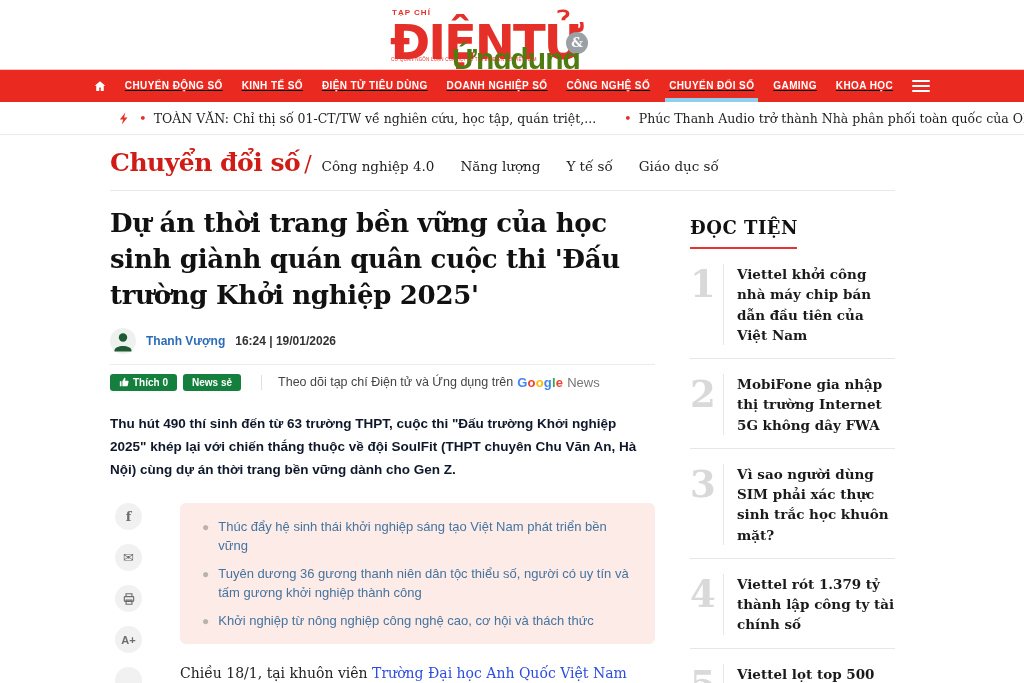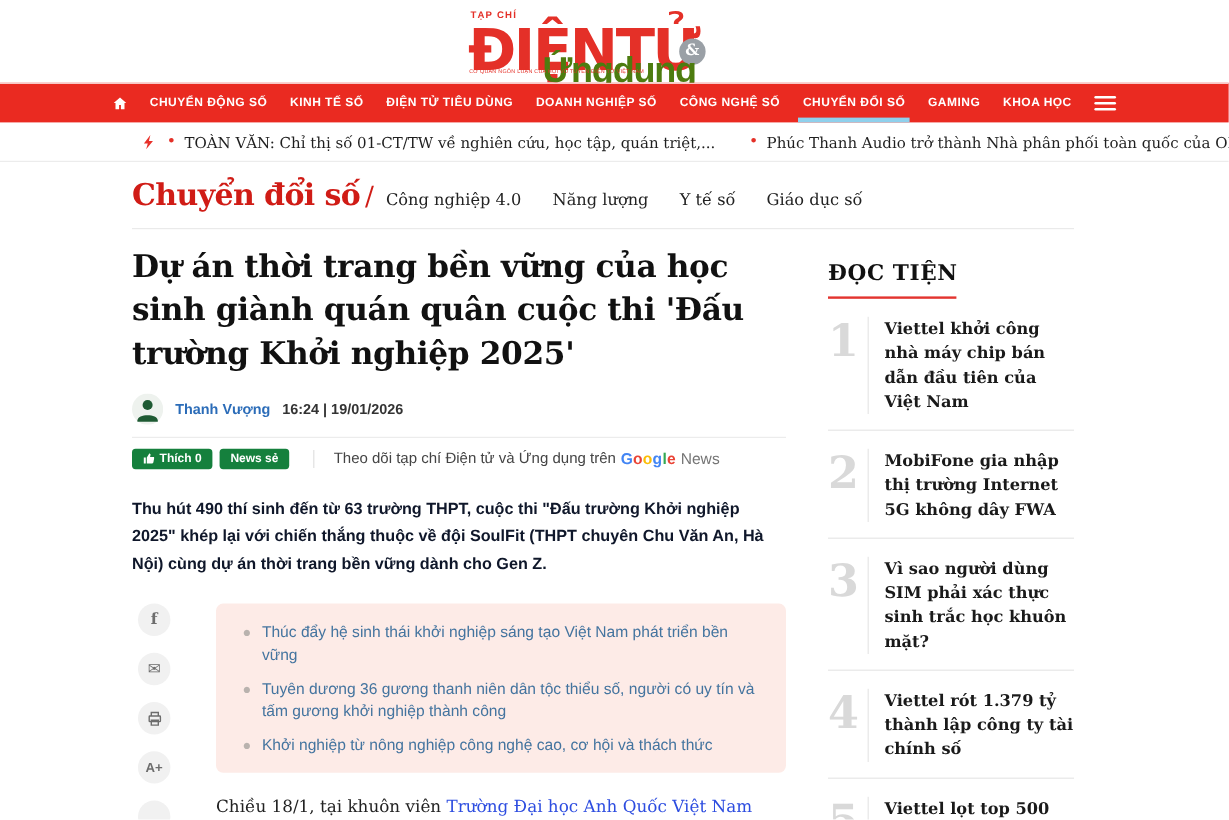--- a/index.html
+++ b/index.html
@@ -16,21 +16,21 @@
   .logo-amp { position:absolute; left:176px; top:26px; width:22px; height:22px; border-radius:50%;
               background:#9aa0a6; color:#fff; font-size:13px; font-weight:bold; text-align:center;
               line-height:22px; font-family:"DejaVu Serif", serif; }
   .logo-ungdung { position:absolute; left:62px; top:36px; font-size:30px; font-weight:900;
                   color:#4d7c0f; font-family:Liberation Sans, sans-serif; letter-spacing:-1px; }
   .logo-tagline { position:absolute; left:1px; top:51px; font-size:4.5px; color:#e43028;
                   white-space:nowrap; letter-spacing:.2px; }
 
   
   .mainnav { height:33px; background:#ea2a21; display:flex; align-items:center;
-             justify-content:center; gap:19px; position:relative; border-top:1px solid #f7c9c7; }
+             justify-content:center; gap:19px; position:relative; border-top:1px solid #f7c9c7;text-decoration:underline; }
   .nav-item { color:#fff; font-size:10px; font-weight:bold; letter-spacing:.4px;
               text-decoration:none; white-space:nowrap; position:relative; padding:10px 0 11px; }
   .nav-item.active::after { content:""; position:absolute; left:-4px; right:-4px; bottom:0;
               height:4px; background:#8fd0ec; }
   .nav-home { display:flex; align-items:center; }
   .hamburger { display:inline-block; width:18px; cursor:pointer; }
   .hamburger span { display:block; height:2px; background:#fff; margin:3px 0; border-radius:1px; }
 
   
   .ticker { height:33px; display:flex; align-items:center; padding:0 118px 0 118px;

